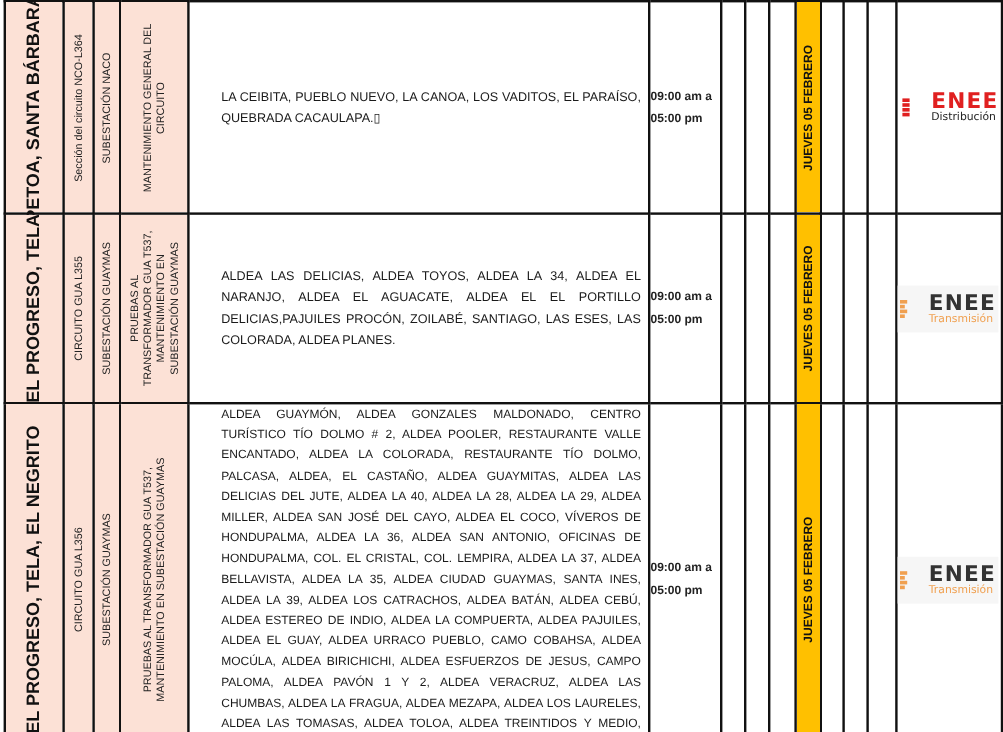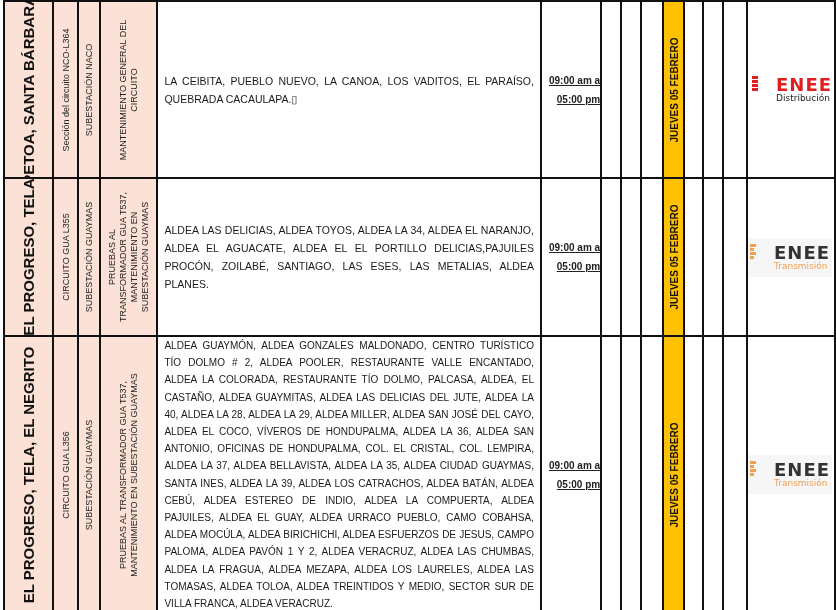--- a/index.html
+++ b/index.html
@@ -7,25 +7,25 @@
   .grid { position:absolute; left:3px; top:0; }
   table { border-collapse:collapse; table-layout:fixed; }
   td { border:2px solid #111; padding:0; vertical-align:middle; position:relative; }
   td.pink { background:#fce1d6; }
   td.yellow { background:#ffc000; }
   .vwrap { position:relative; width:100%; height:100%; }
   .vtext { position:absolute; left:50%; top:50%; transform:translate(-50%,-50%) rotate(-90deg); text-align:center; white-space:normal; color:#222; }
   .loc { font-weight:bold; font-size:15px; white-space:nowrap; color:#111; }
   .small { font-size:9px; line-height:11px; }
   .date { font-weight:bold; font-size:10px; white-space:nowrap; color:#111; }
-  .places { font-size:10.5px; line-height:18px; text-align:justify; padding:0 6px 0 6px; color:#1a1a1a; }
+  .places { font-size:10.5px; line-height:18px; text-align:justify; padding:0 6px 0 6px; color:#1a1a1a;margin-left:20px; }
   .places.dense { line-height:17.2px; font-size:10px; }
-  .time { font-size:10px; font-weight:bold; text-align:right; line-height:19px; color:#222;text-decoration:underline; }
+  .time { font-size:10px; font-weight:bold; text-align:left; line-height:19px; color:#222; }
   .logo { display:flex; align-items:center; justify-content:flex-end; padding-right:2px; }
-  .logo-box { display:flex; gap:18px; }
+  .logo-box { display:flex; align-items:center; gap:18px; }
   .bars { display:flex; flex-direction:column; gap:1px; }
   .bars span { display:block; height:3px; }
   .enee { font-weight:bold; font-size:18px; letter-spacing:1px; line-height:17px; font-family:"DejaVu Sans", sans-serif; }
   .sub { font-size:9px; font-weight:normal; line-height:10px; font-family:"DejaVu Sans", sans-serif; }
 </style>
 </head>
 <body>
 
 <div class="grid">
 <table>
@@ -121,21 +121,21 @@
             <div class="vwrap" style="height:156px">
               <div class="vtext small" style="width:140px">SUBESTACIÓN GUAYMAS</div>
             </div>
           </td>
     <td class="pink">
             <div class="vwrap" style="height:156px">
               <div class="vtext small" style="width:130px">PRUEBAS AL TRANSFORMADOR GUA T537, MANTENIMIENTO EN SUBESTACIÓN GUAYMAS</div>
             </div>
           </td>
     <td>
-            <div class="places">ALDEA LAS DELICIAS, ALDEA TOYOS, ALDEA LA 34, ALDEA EL NARANJO, ALDEA EL AGUACATE, ALDEA EL EL PORTILLO DELICIAS,PAJUILES PROCÓN, ZOILABÉ, SANTIAGO, LAS ESES, LAS METALIAS, ALDEA PLANES.</div>
+            <div class="places">ALDEA LAS DELICIAS, ALDEA TOYOS, ALDEA LA 34, ALDEA EL NARANJO, ALDEA EL AGUACATE, ALDEA EL EL PORTILLO DELICIAS,PAJUILES PROCÓN, ZOILABÉ, SANTIAGO, LAS ESES, LAS COLORADA, ALDEA PLANES.</div>
           </td>
     <td>
             <div class="time">
               <div>09:00 am a</div>
               <div>05:00 pm</div>
             </div>
           </td>
     <td></td>
     <td></td>
     <td></td>

